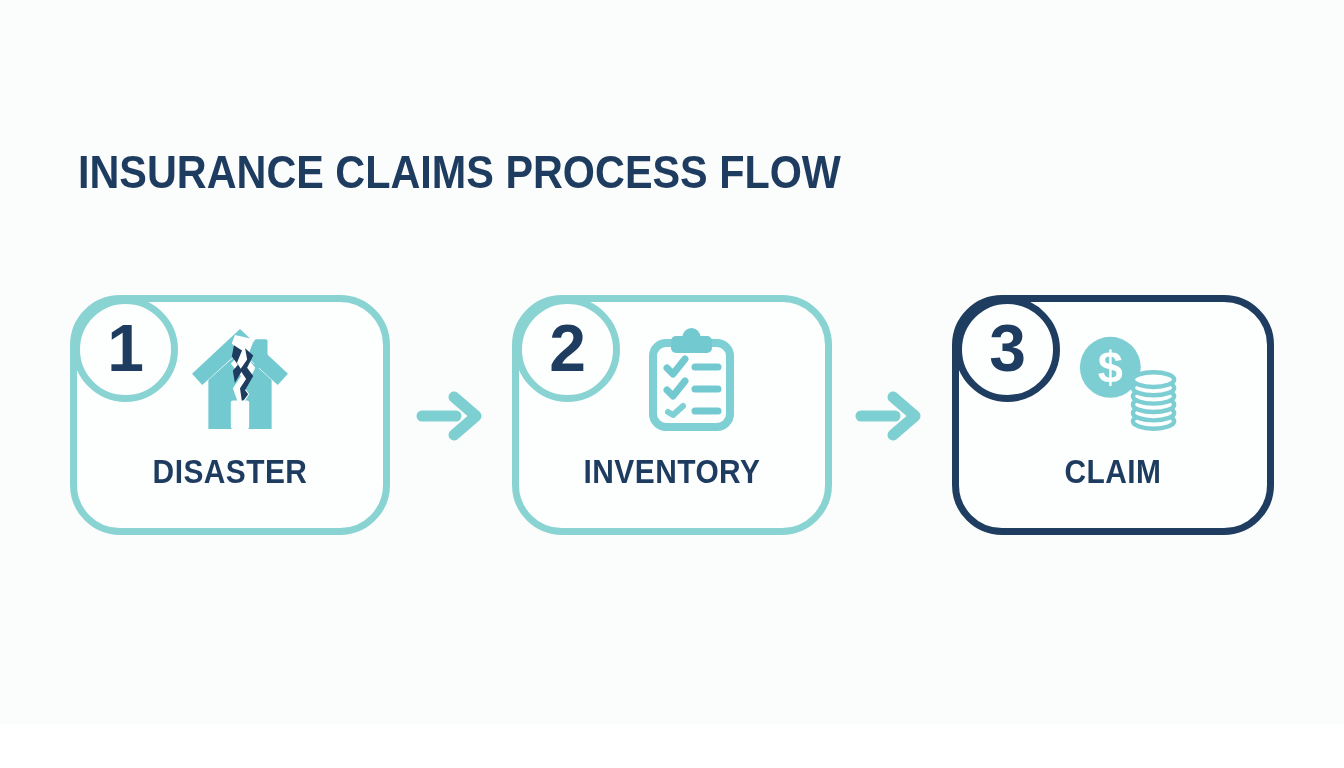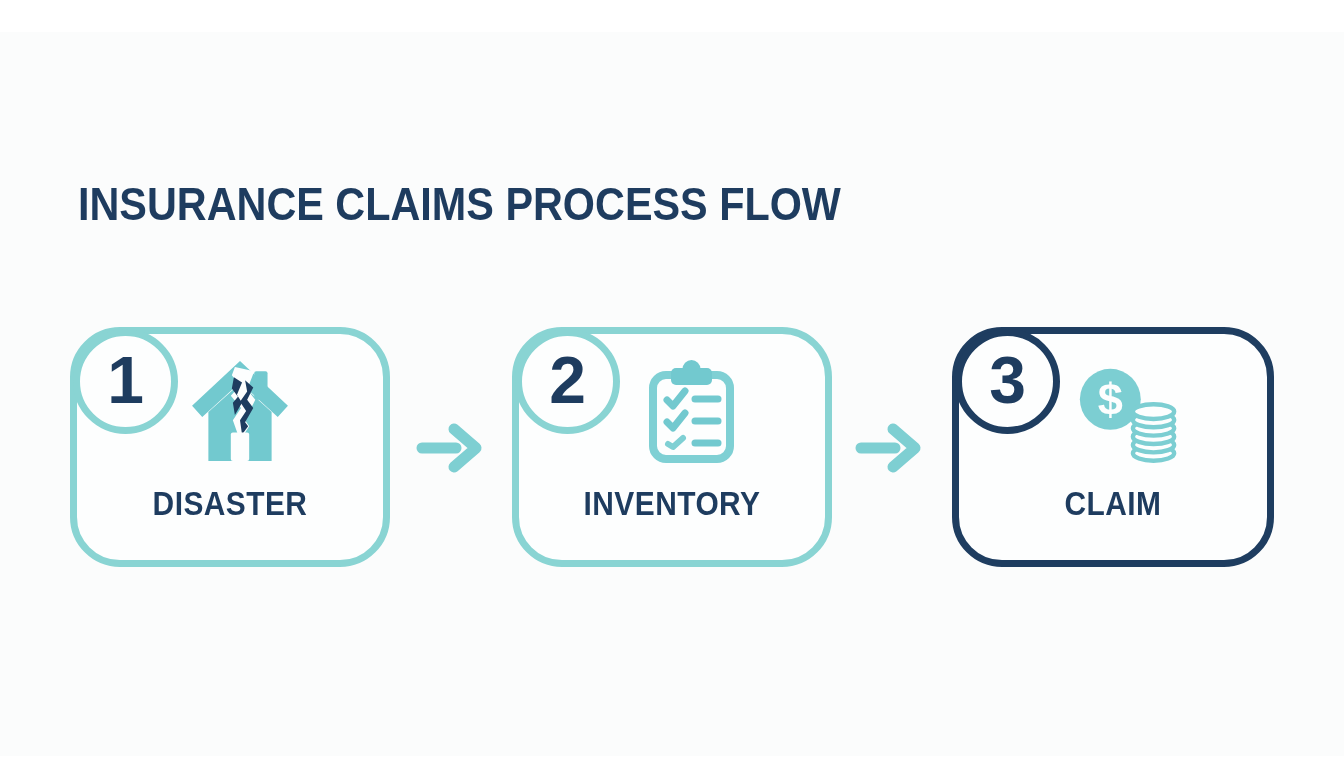--- a/index.html
+++ b/index.html
@@ -6,21 +6,20 @@
   body {
     font-family: "Liberation Sans", sans-serif;
     background: #fff;
   }
   .canvas {
     position: relative;
     width: 1344px;
     height: 724px;
     background: #fbfcfc;
     overflow: hidden;
-    margin-top: 32px;
   }
   .title {
     position: absolute;
     left: 78px;
     top: 144px;
     margin: 0;
     font-size: 47px;
     font-weight: bold;
     letter-spacing: 0px;
     color: #1e3c5f;

